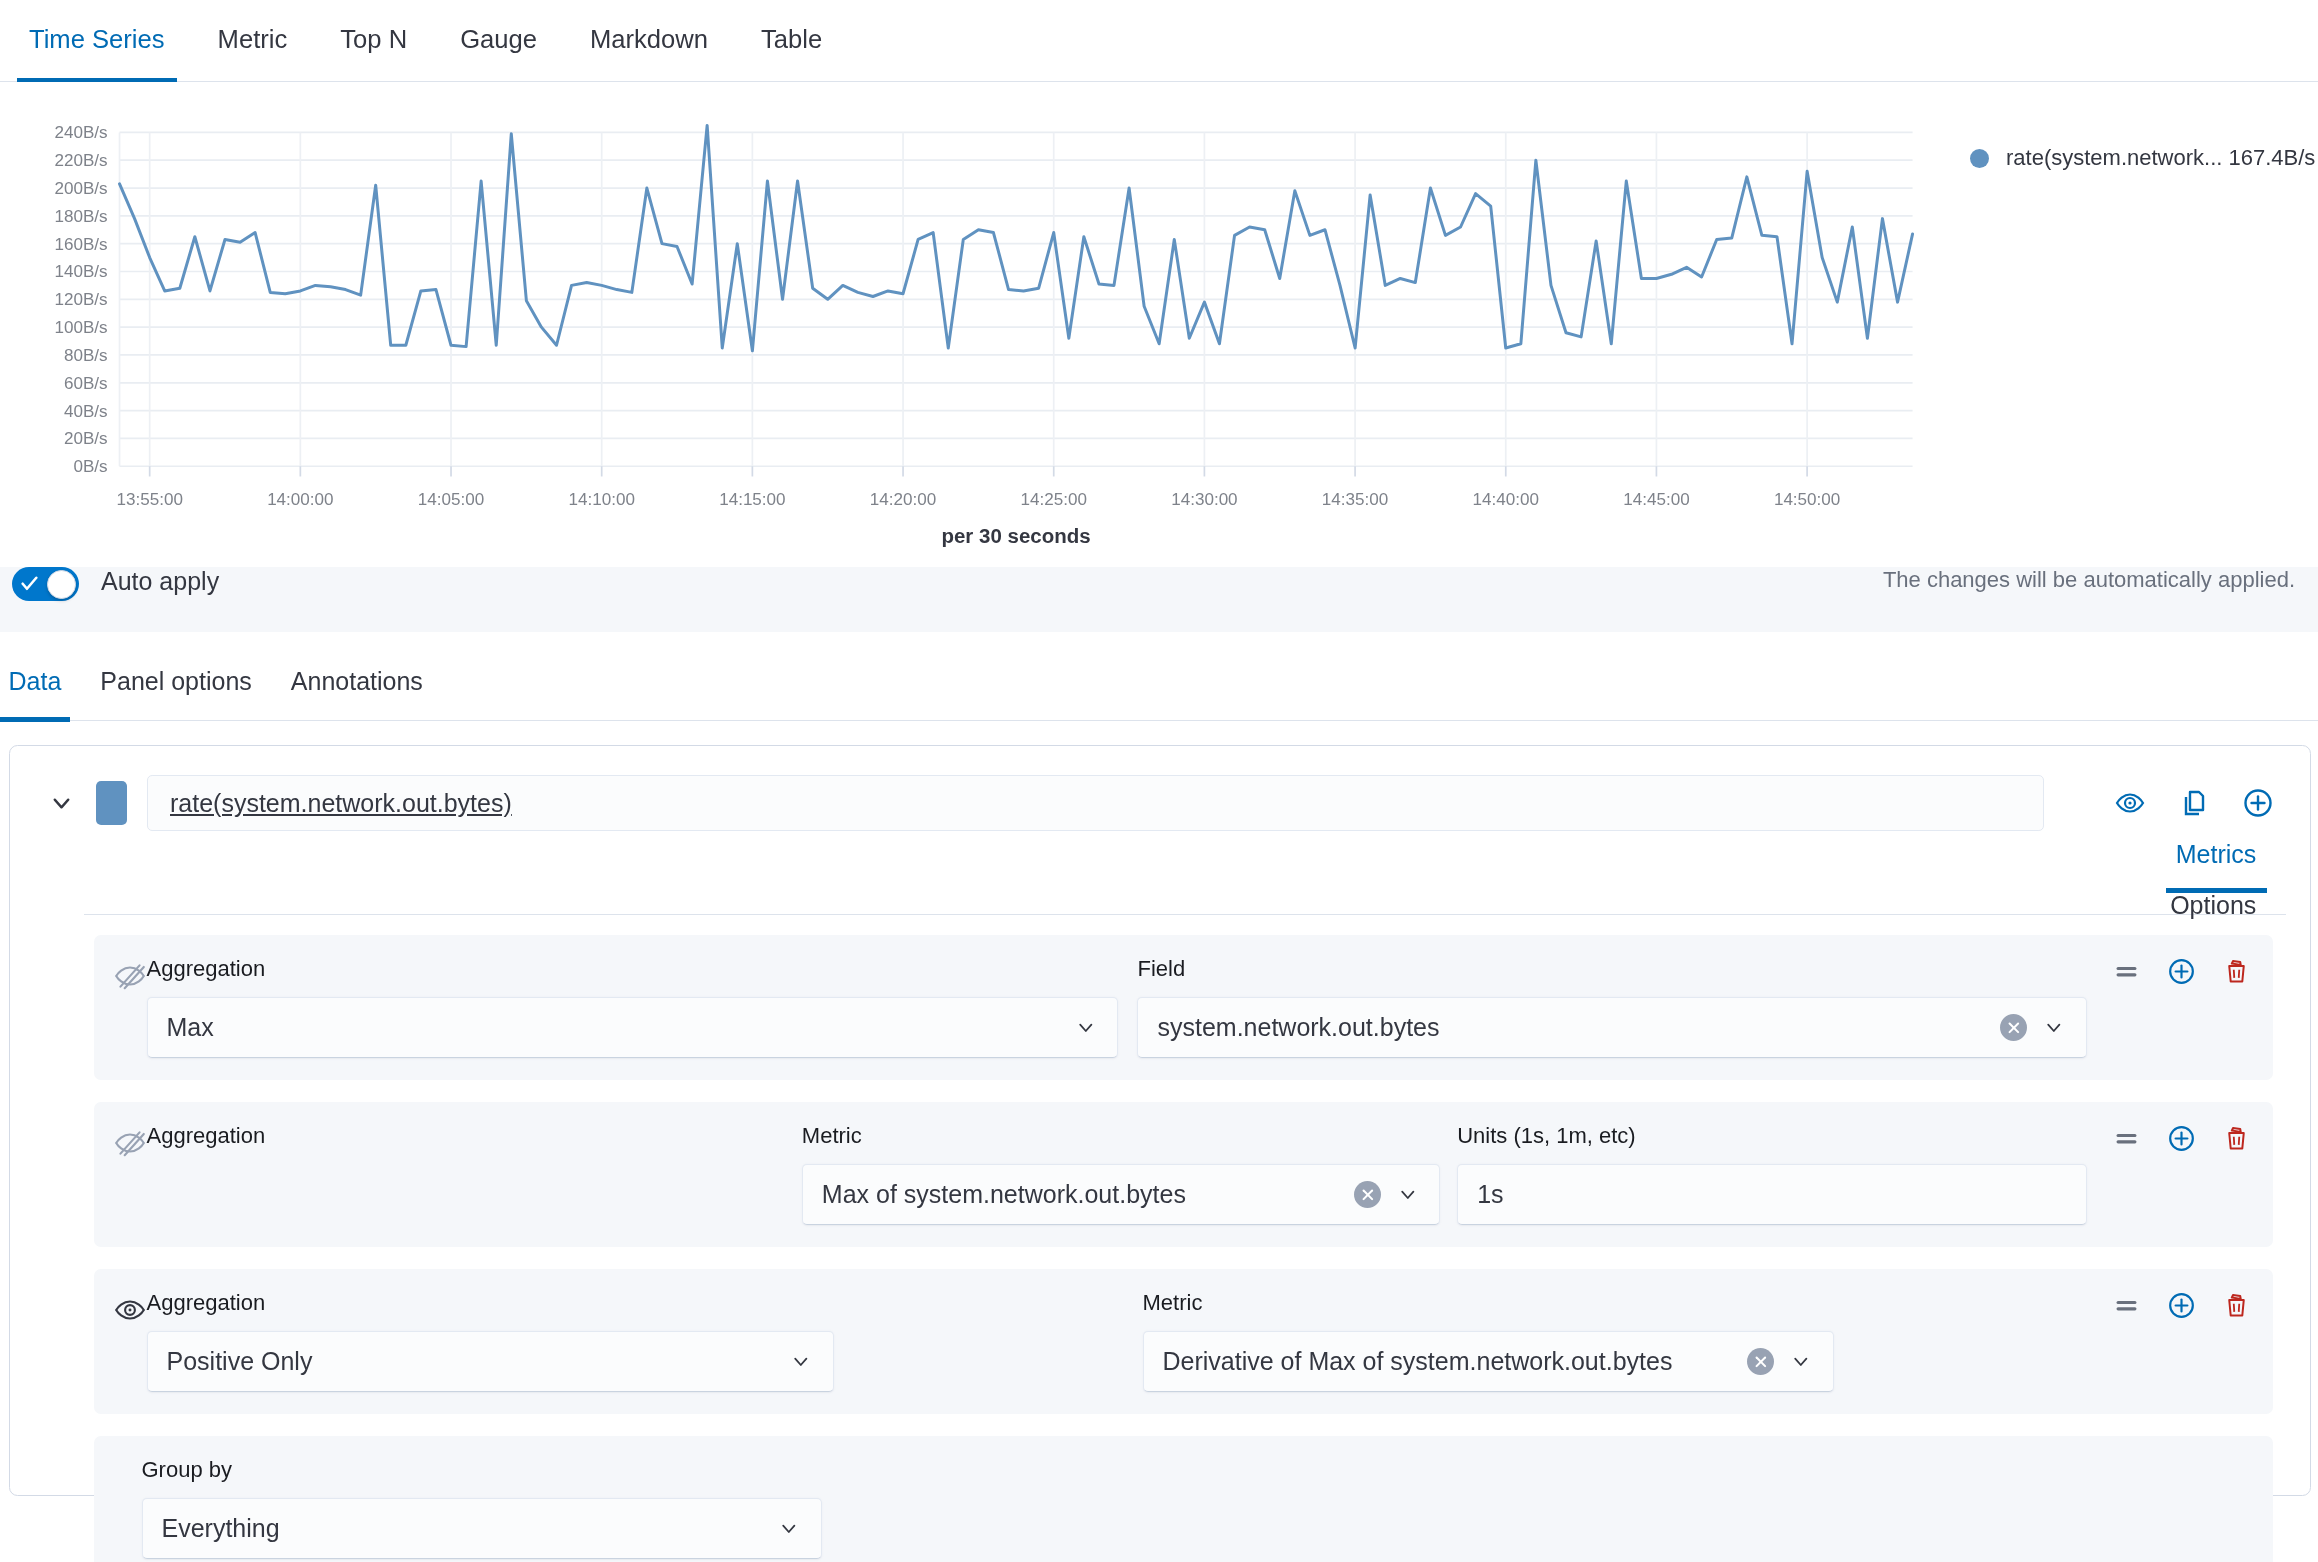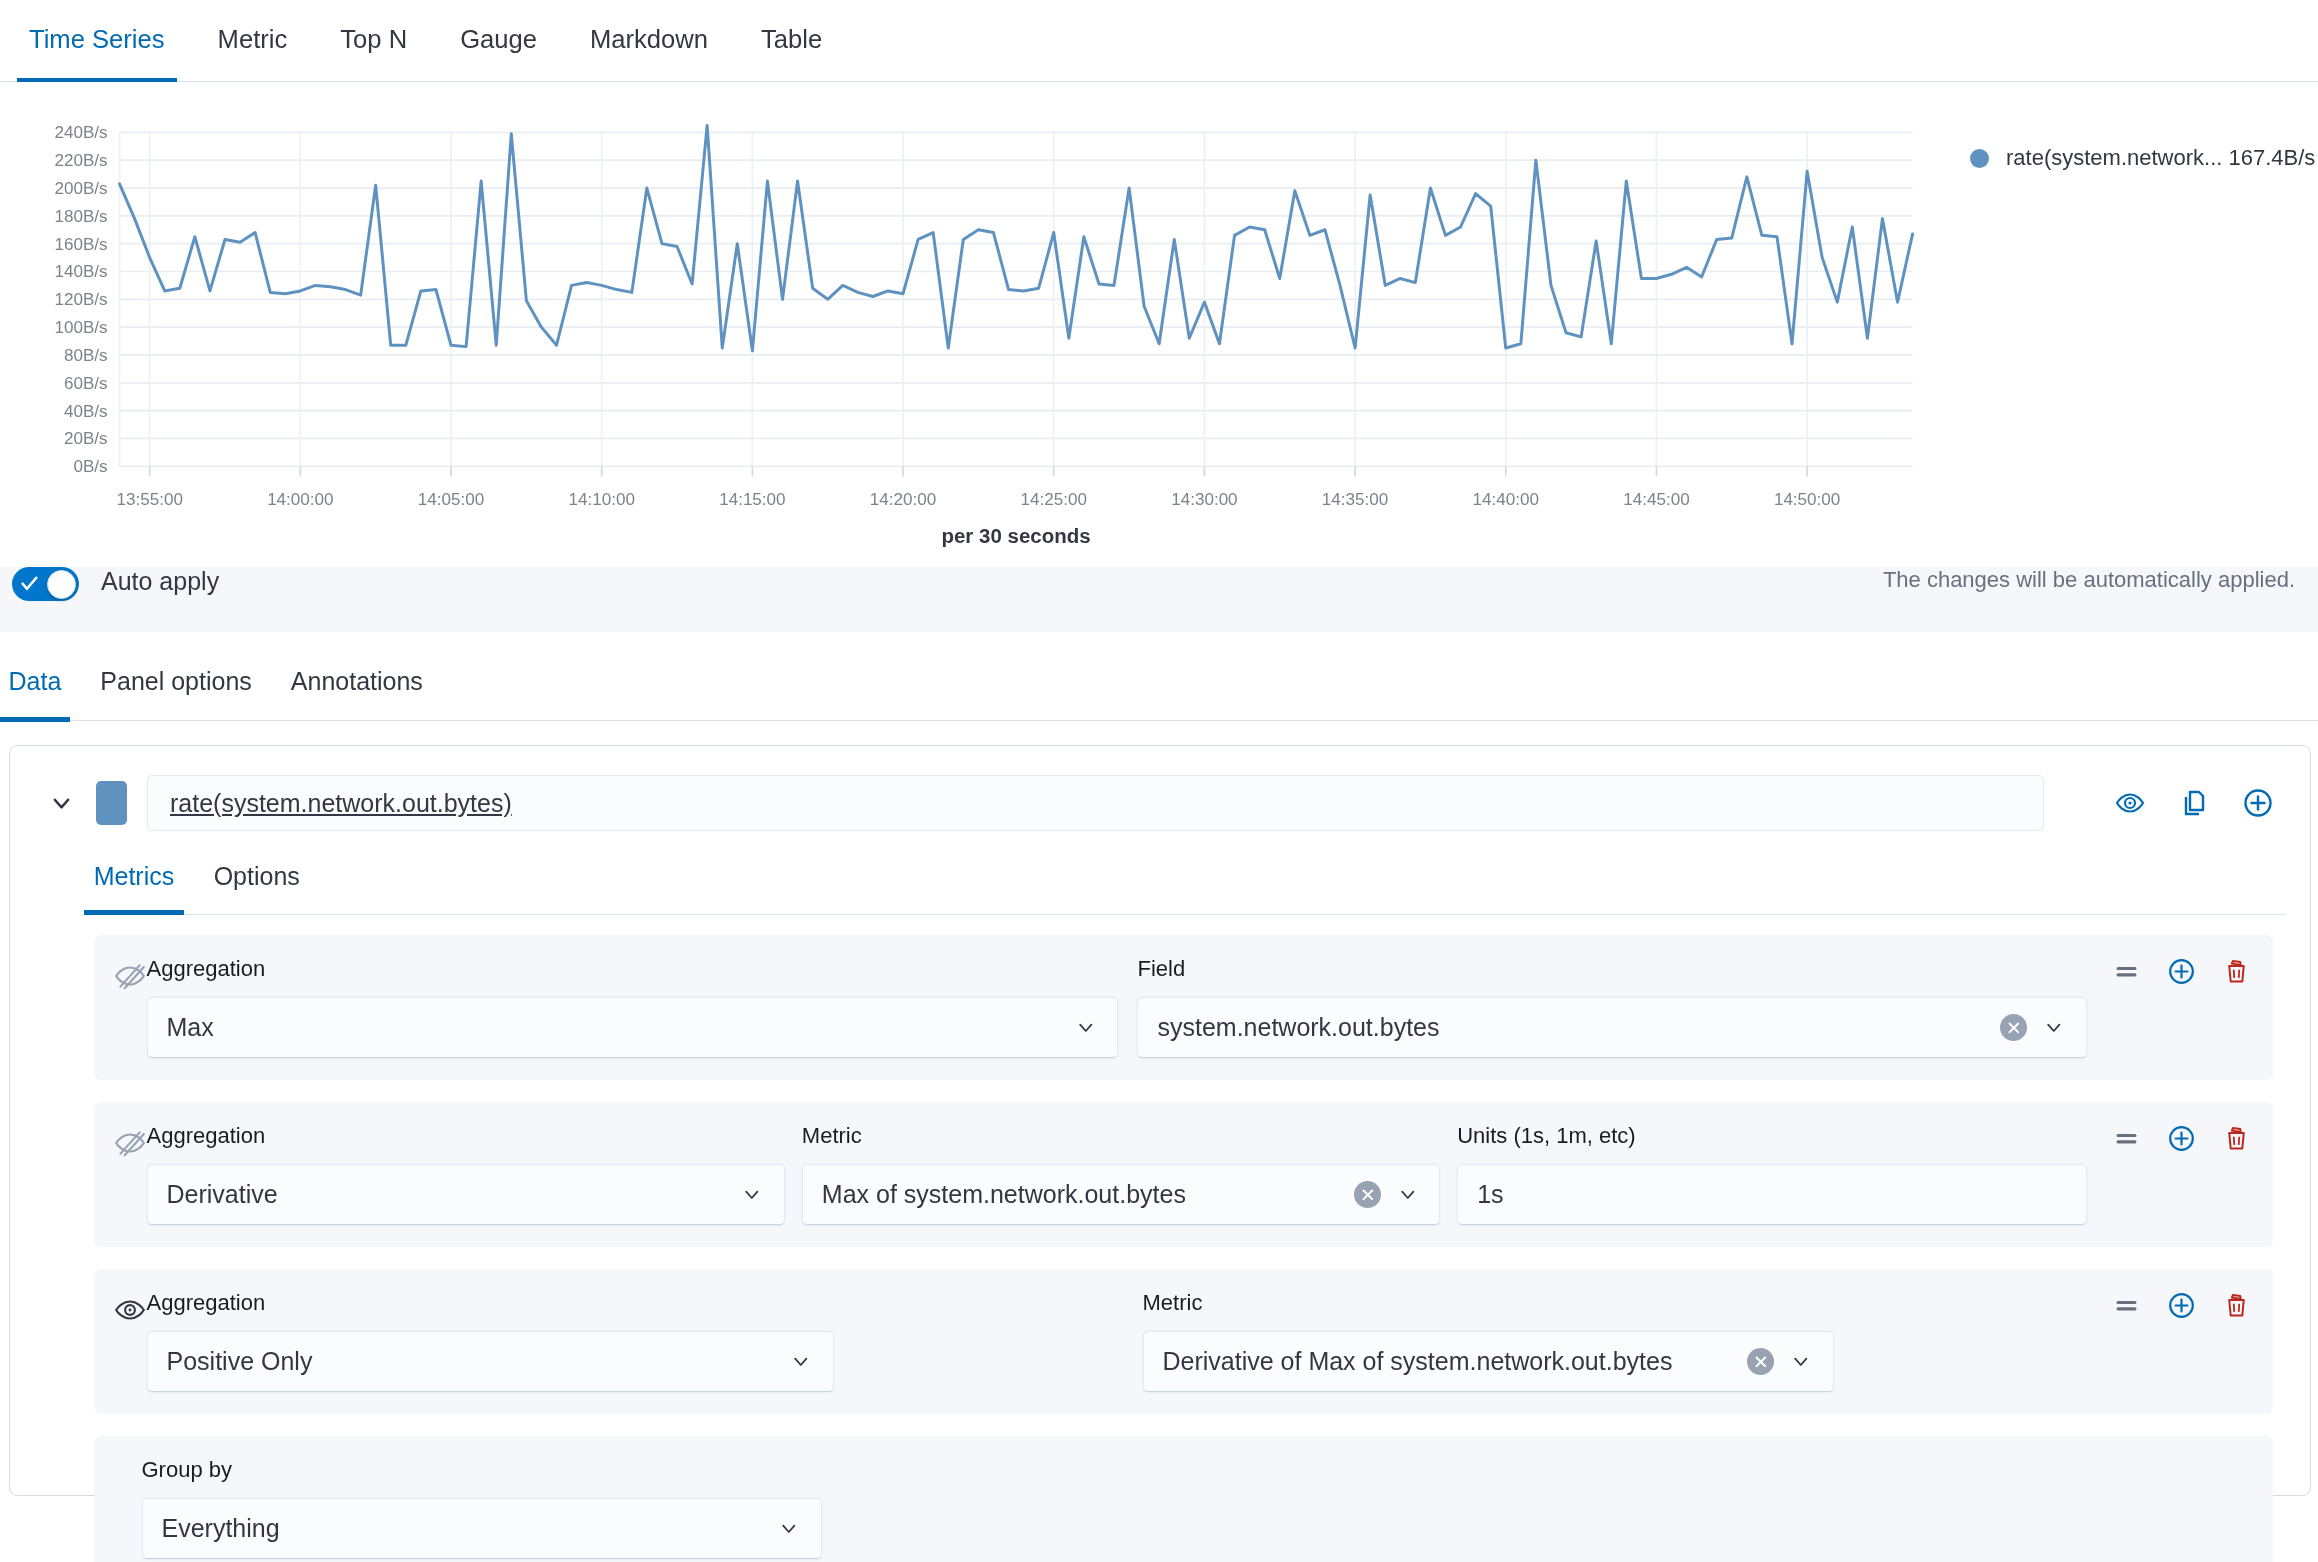--- a/index.html
+++ b/index.html
@@ -43,21 +43,21 @@
   .series-head { display:flex; align-items:center; margin-left:12px; }
   .collapse-chev { width:31px; height:31px; color:#343741; flex:0 0 auto; cursor:pointer; }
   .swatch { width:31px; height:44px; border-radius:5.1px; margin:0 20.5px 0 19px; flex:0 0 auto; cursor:pointer; }
   .series-input { flex:1 1 auto; height:56px; background:#FBFCFD; border:0.9px solid #E3E9F2;
     border-radius:5.1px; font-size:25px; color:#343741; padding:0 22px;
     font-family:"Liberation Sans", sans-serif;text-decoration:underline; }
   .head-actions { display:flex; align-items:center; margin:0 12px 0 38px; }
   .head-actions .hicon { width:32px; height:32px; margin-left:32px; color:#006BB4; cursor:pointer; }
 
   .metric-tabbar { display:flex; align-items:flex-end; height:75px; margin:8.5px 0 0 50px;
-    border-bottom:1.7px solid #DDE3EC; }
+    border-bottom:1.7px solid #DDE3EC;flex-direction:column; }
   .m-tab { font-size:25px; color:#343741; padding:0 10.2px 19px 10.2px; margin-right:19px;
     border-bottom:5.1px solid transparent; margin-bottom:-1.7px; cursor:pointer; }
   .m-tab.active { color:#006BB4; border-bottom-color:#006BB4; }
 
   .rows { margin-top:20.5px; }
   .agg-row { display:flex; align-items:flex-start; background:#F5F7FA; border-radius:6.8px;
     padding:20.5px 22px 22px 19px; margin:0 0 22px 60px; width:2179px; min-height:145px; }
   .row-vis { width:34px; flex:0 0 auto; margin-top:3.4px; }
   .fgroup { display:flex; flex-direction:column; }
   .flabel { font-size:22px; font-weight:400; color:#1A1C21; margin-bottom:15.4px; }
@@ -270,26 +270,20 @@
     </div>
 
     <div class="agg-row">
       <svg class="row-vis ic-gray" viewBox="0 0 32 32">
         <path d="M16 8C9.5 8 4.6 13.2 3 16c1.6 2.8 6.5 8 13 8s11.4-5.2 13-8c-1.6-2.8-6.5-8-13-8z" fill="none" stroke="currentColor" stroke-width="2"></path>
         <line x1="7" y1="26" x2="25" y2="6" stroke="currentColor" stroke-width="2" stroke-linecap="round"></line>
         <line x1="11" y1="27.5" x2="29" y2="7.5" stroke="currentColor" stroke-width="2" stroke-linecap="round"></line>
       </svg>
       <div class="fgroup w-agg2">
         <span class="flabel">Aggregation</span>
-        <div class="control">
-          <span class="ctext">Derivative</span>
-          <svg class="chev" viewBox="0 0 32 32">
-            <polyline points="9,12 16,20 23,12" fill="none" stroke="currentColor" stroke-width="2.2" stroke-linecap="round" stroke-linejoin="round"></polyline>
-          </svg>
-        </div>
       </div>
       <div class="fgroup w-met2">
         <span class="flabel">Metric</span>
         <div class="control">
           <span class="ctext">Max of system.network.out.bytes</span>
           <span class="xbadge">
             <svg width="13.7" height="13.7" viewBox="0 0 16 16">
                 <line x1="3" y1="3" x2="13" y2="13" stroke="#fff" stroke-width="2.4" stroke-linecap="round"></line>
                 <line x1="13" y1="3" x2="3" y2="13" stroke="#fff" stroke-width="2.4" stroke-linecap="round"></line>
               </svg>

